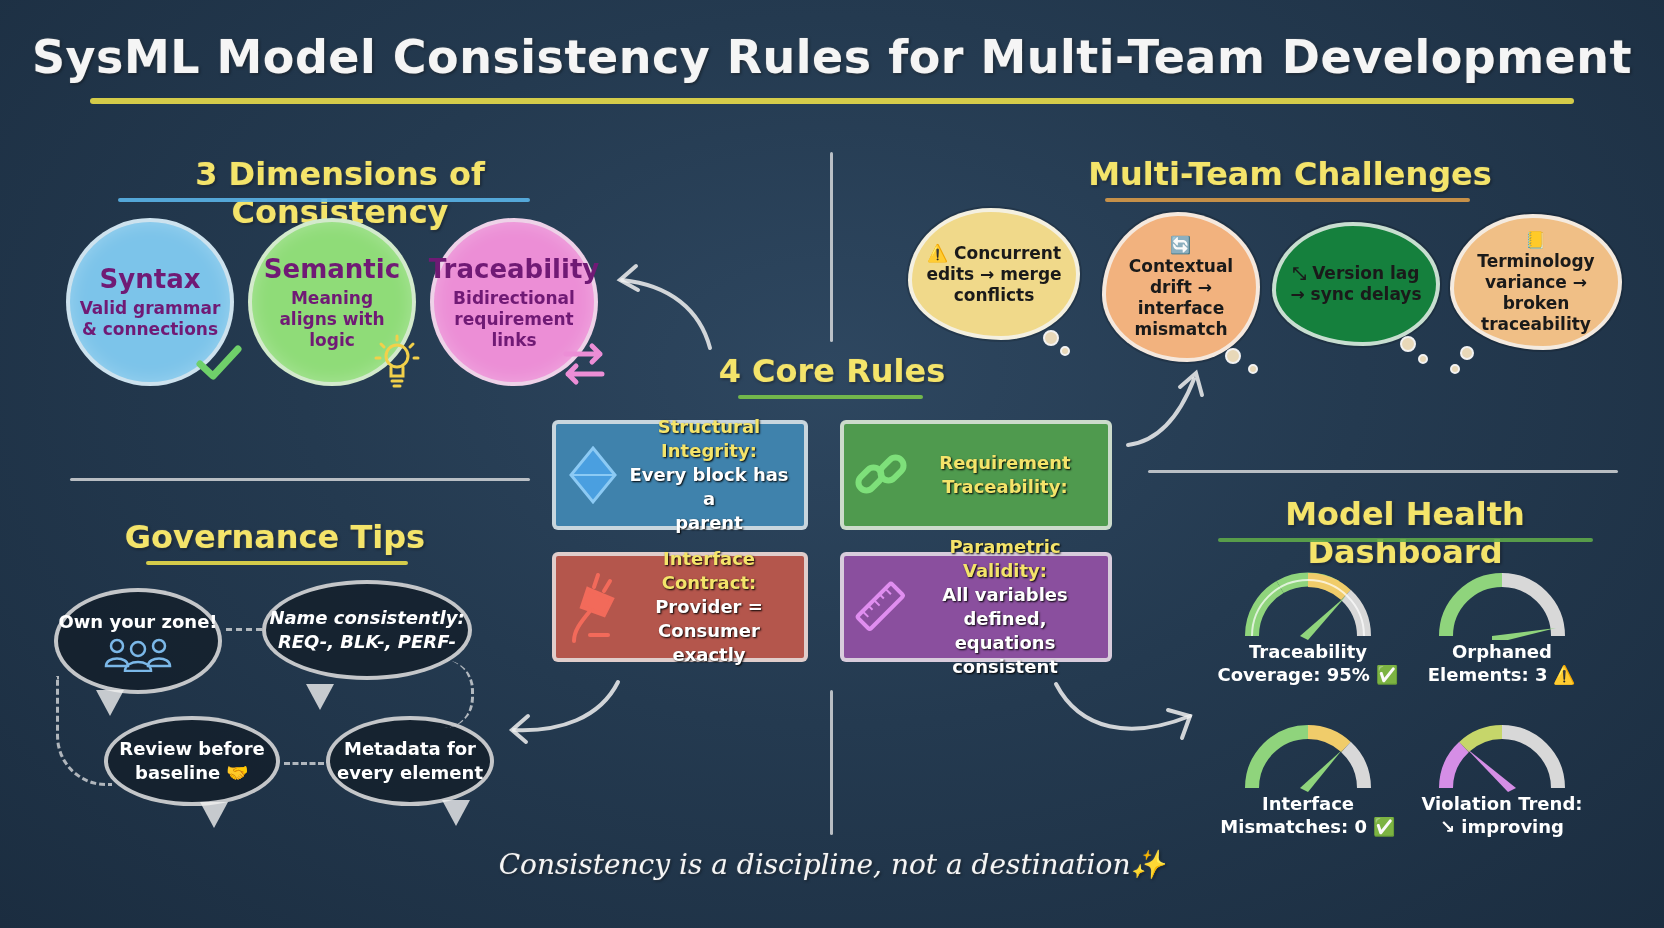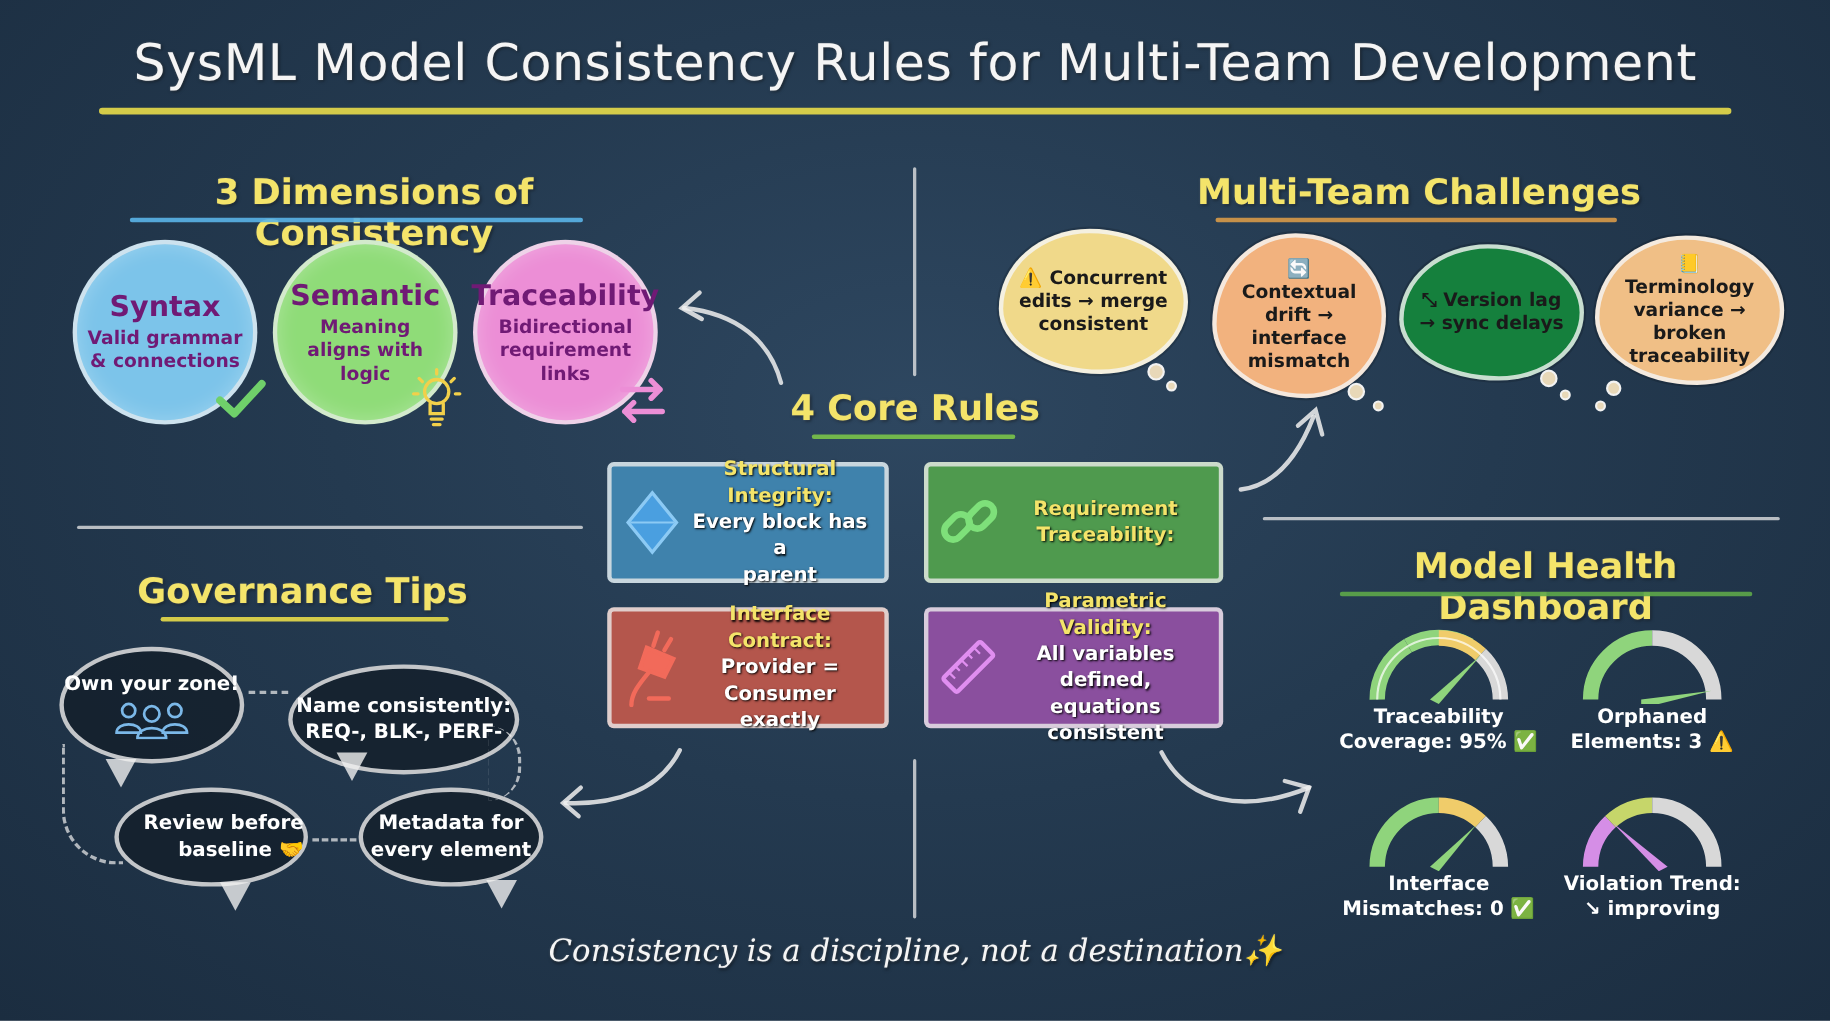--- a/index.html
+++ b/index.html
@@ -7,21 +7,21 @@
   body {
     background: radial-gradient(ellipse at 50% 40%, #2e4760 0%, #243a50 45%, #1b2d40 100%);
     font-family: "DejaVu Sans", sans-serif;
     position: relative;
     color: #f2f2f2;
   }
   .abs { position: absolute; }
   .chalk-text { text-shadow: 0 0 2px rgba(255,255,255,0.25), 1px 1px 3px rgba(0,0,0,0.6); }
   .title {
     left: 0; width: 1664px; top: 30px; text-align: center;
-    font-size: 46px; font-weight: normal; color: #f5f5f5; letter-spacing: 0.5px;
+    font-size: 46px; font-weight: bold; color: #f5f5f5; letter-spacing: 0.5px;
   }
   .underline { height: 6px; border-radius: 4px; opacity: 0.9; filter: blur(0.4px); }
   .heading { font-size: 32px; font-weight: bold; color: #f4e46a; text-align: center; }
   .divider { background: rgba(235,235,235,0.75); border-radius: 3px; }
 
   
   .circle {
     width: 168px; height: 168px; border-radius: 50%;
     border: 4px solid rgba(240,240,240,0.7);
     display: flex; flex-direction: column; align-items: center; justify-content: center;
@@ -135,21 +135,21 @@
   </g>
 </svg>
 
 <div class="abs heading chalk-text" style="left:1080px; top:155px; width:420px;">Multi-Team Challenges</div>
 <div class="abs underline" style="left:1105px; top:198px; width:365px; height:4px; background:#d89a48;"></div>
 
 <div class="abs cloud" style="left:908px; top:208px; width:172px; height:132px; background:#f0d98a;">
   <div>
     <div><span>⚠️</span> <span>Concurrent</span></div>
     <div>edits → merge</div>
-    <div>consistent</div>
+    <div>conflicts</div>
   </div>
 </div>
 <div class="abs bubble-dot" style="left:1043px; top:330px; width:16px; height:16px;"></div>
 <div class="abs bubble-dot" style="left:1060px; top:346px; width:10px; height:10px;"></div>
 
 <div class="abs cloud" style="left:1102px; top:212px; width:158px; height:150px; background:#f2b27e;">
   <div>
     <div><span>🔄</span> <span>Contextual</span></div>
     <div>drift →</div>
     <div>interface</div>
@@ -276,27 +276,27 @@
         <path d="M3 28 C3 18, 25 18, 25 28 Z"></path>
       <circle cx="56" cy="8" r="6"></circle>
         <path d="M45 28 C45 18, 67 18, 67 28 Z"></path>
       <circle cx="35" cy="11" r="7"></circle>
         <path d="M22 33 C22 21, 48 21, 48 33 Z"></path>
     </g>
   </svg>
 </div>
 <div class="tail" style="left:96px; top:690px;"></div>
 
-<div class="abs speech" style="left:262px; top:604px; width:210px; height:100px;">
+<div class="abs speech" style="left:262px; top:580px; width:210px; height:100px;font-style:italic;">
   <div>Name consistently:</div>
   <div>REQ-, BLK-, PERF-</div>
 </div>
 <div class="tail" style="left:306px; top:684px;"></div>
 
-<div class="abs speech" style="left:104px; top:716px; width:176px; height:90px;align-items:flex-end;">
+<div class="abs speech" style="left:104px; top:716px; width:176px; height:90px;">
   <div>Review before</div>
   <div>baseline 🤝</div>
 </div>
 <div class="tail" style="left:200px; top:802px;"></div>
 
 <div class="abs speech" style="left:326px; top:716px; width:168px; height:90px;">
   <div>Metadata for</div>
   <div>every element</div>
 </div>
 <div class="tail" style="left:442px; top:800px;"></div>

